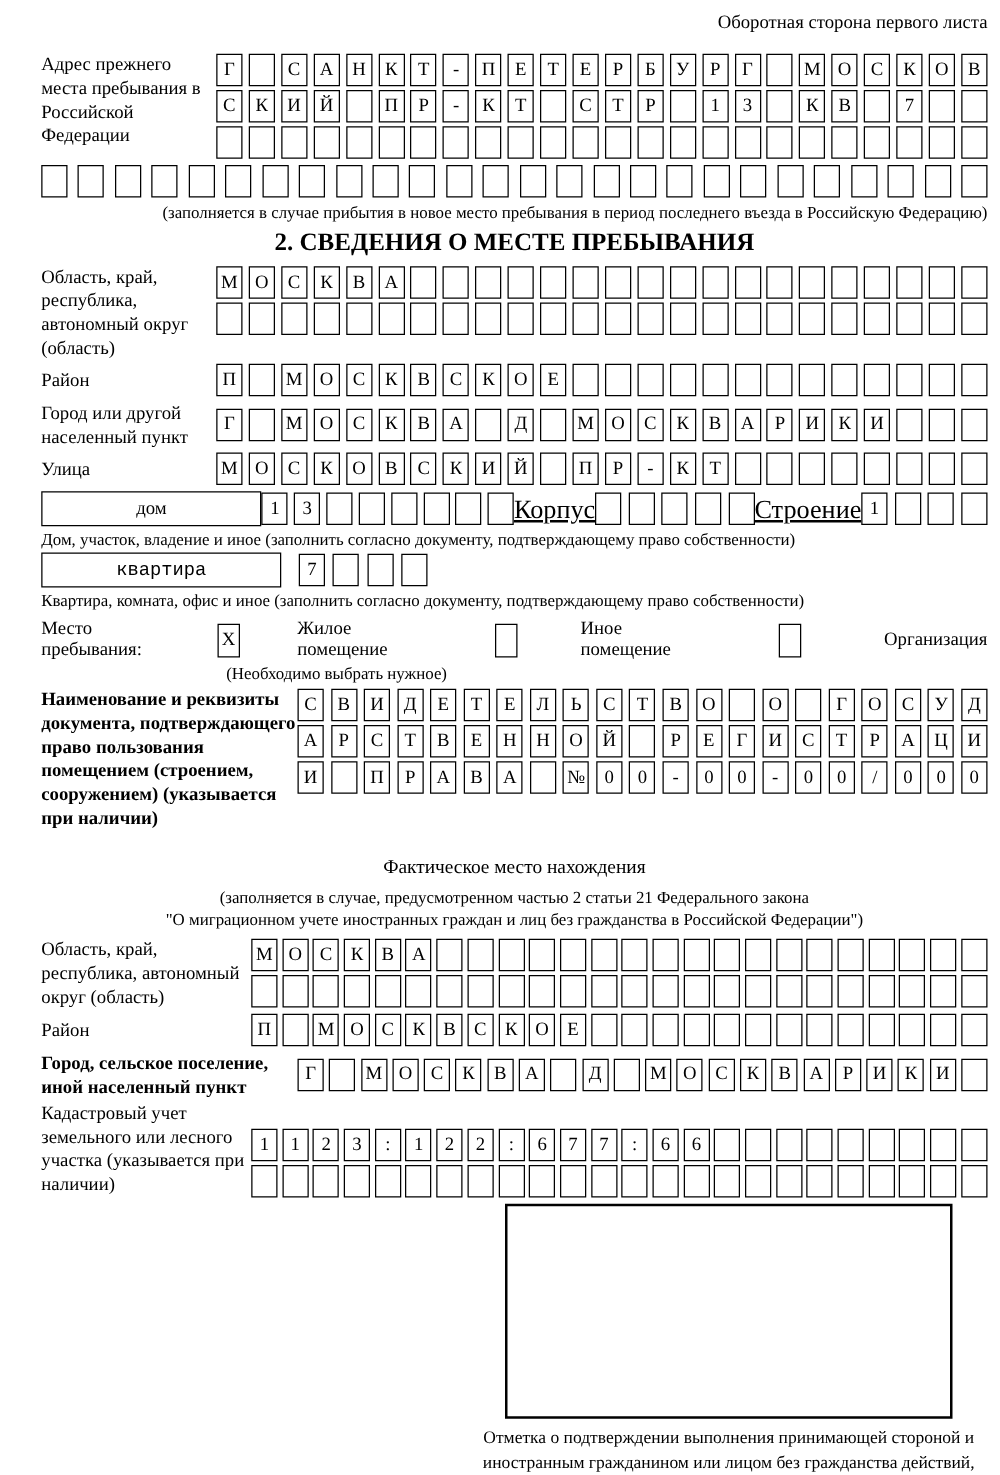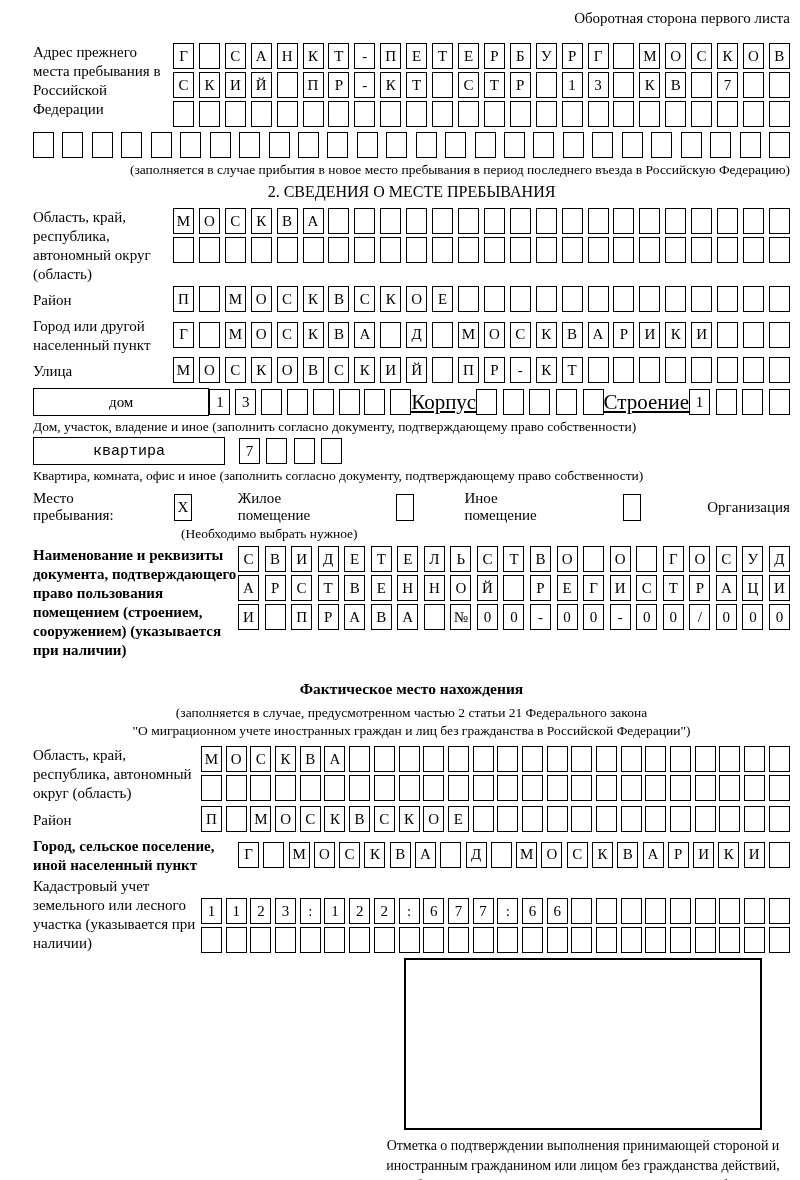--- a/index.html
+++ b/index.html
@@ -18,37 +18,37 @@
   .lw168{width:168px;flex:0 0 168px;}
   .lw205{width:205px;flex:0 0 205px;font-weight:bold;}
   .rows{flex:1;min-width:0;}
   .box-row{display:flex;justify-content:space-between;margin-bottom:3px;}
   .cell{
     width:21px;height:26px;flex:0 0 21px;border:1.7px solid #000;box-sizing:border-box;
     display:flex;align-items:center;justify-content:center;font-size:15px;background:#fff;
   }
   .caption{font-size:13.5px;line-height:17px;}
   .center{text-align:right;}
-  .sec-title{font-weight:normal;text-align:center;font-size:16px;margin:5px 0 7px;}
+  .sec-title{font-weight:bold;text-align:center;font-size:20px;margin:5px 0 7px;}
   .blk{margin-bottom:2px;}
   .house-row{display:flex;align-items:center;justify-content:space-between;margin-bottom:2px;}
   .type-box{border:1.7px solid #000;height:28px;box-sizing:border-box;display:flex;align-items:center;justify-content:center;font-size:15px;}
   .type-dom{width:180px;}
   .type-kv{width:192px;font-family:Liberation Mono, monospace;}
   .cells{display:flex;justify-content:space-between;}
   .cells-8{width:206px;}
   .cells-5{width:130px;}
   .cells-4{width:103px;}
   .inline-label{font-size:21px;white-space:nowrap;text-decoration:underline;}
   .apt-row{display:flex;align-items:center;margin-bottom:2px;}
   .apt-row .type-box{margin-right:14px;}
   .stay-row{display:flex;align-items:center;margin:6px 0 2px;font-size:15px;gap:36px;}
   .checkbox{width:23px;height:27px;border:1.7px solid #000;box-sizing:border-box;display:flex;align-items:center;justify-content:center;font-size:15px;}
   .hint{margin-left:148px;font-size:13.5px;margin-bottom:4px;}
-  .sub-title{font-weight:bold;text-align:center;font-size:15.5px;margin:20px 0 6px;}
+  .sub-title{font-weight:normal;text-align:center;font-size:15.5px;margin:20px 0 6px;}
   .note{text-align:center;font-size:13.5px;line-height:18px;}
   .notes{margin-bottom:6px;}
   .stamp-col{width:414px;margin-left:auto;margin-right:0;margin-top:2px;}
   .stamp-box{width:358px;height:172px;border:2px solid #000;box-sizing:border-box;margin:0 auto 6px;}
   .stamp-caption{text-align:center;font-size:14px;line-height:20px;}
   .mt20{margin-top:1px;}
 </style>
 </head>
 <body>
 

